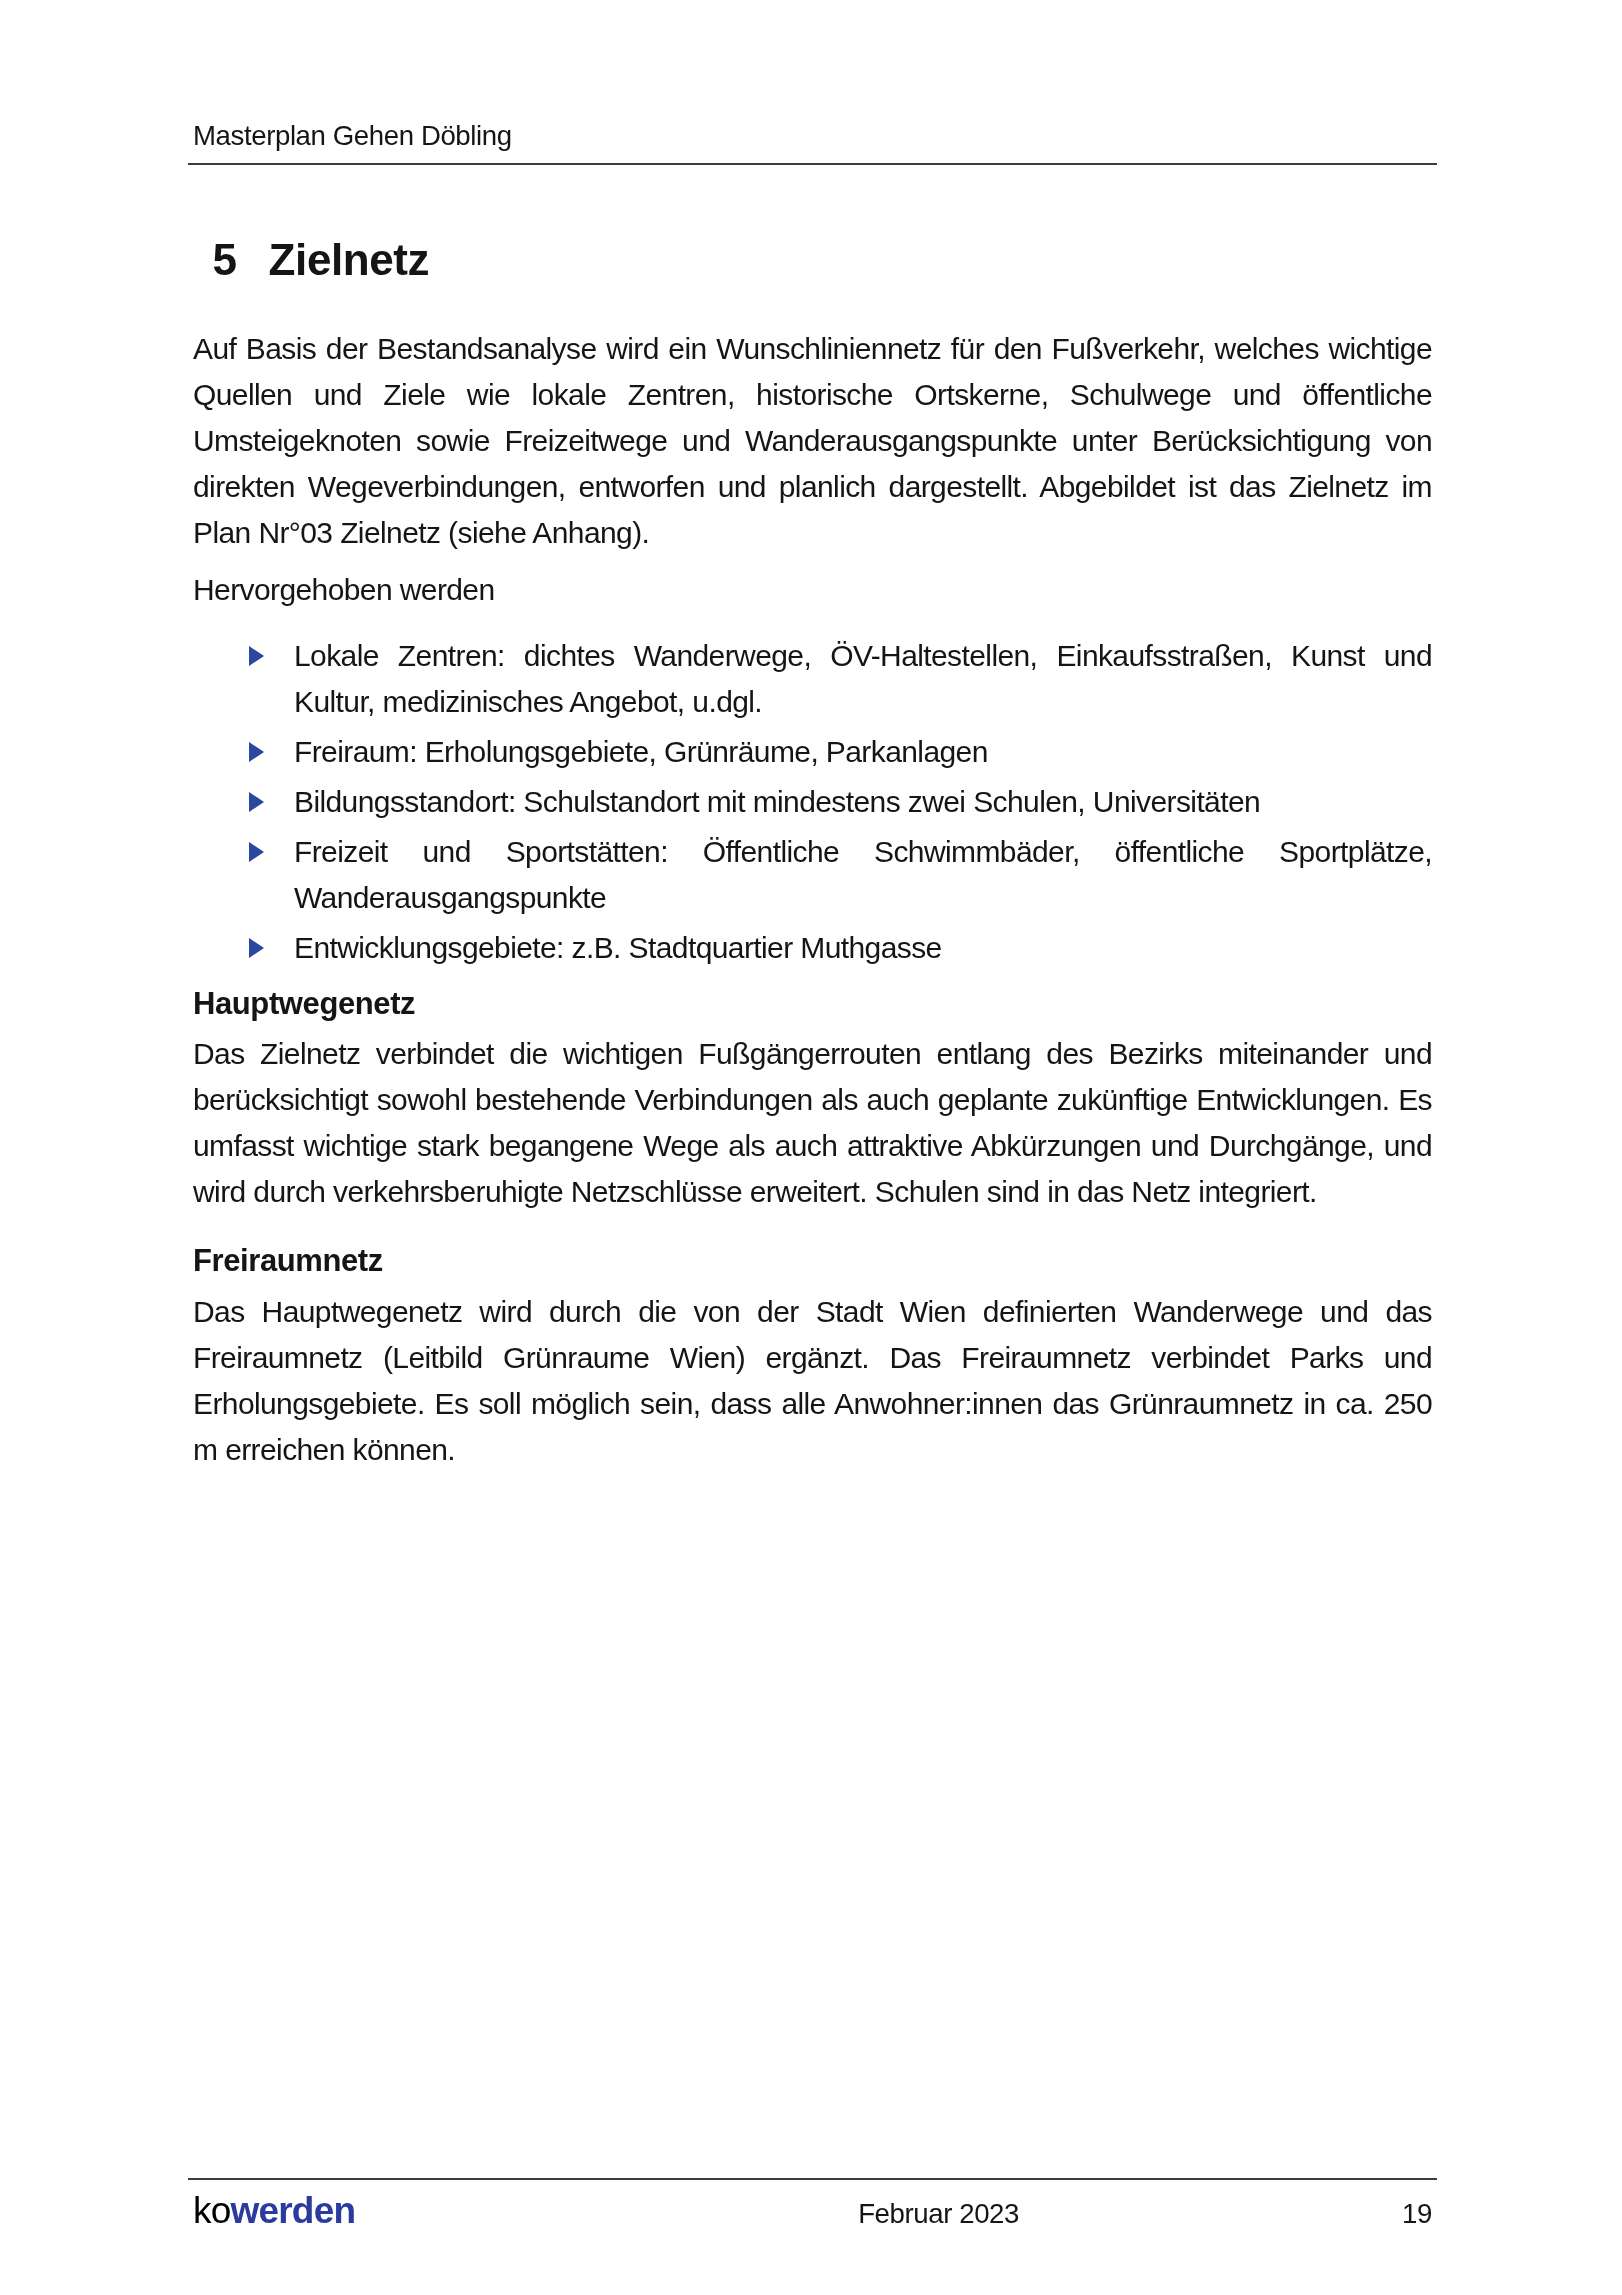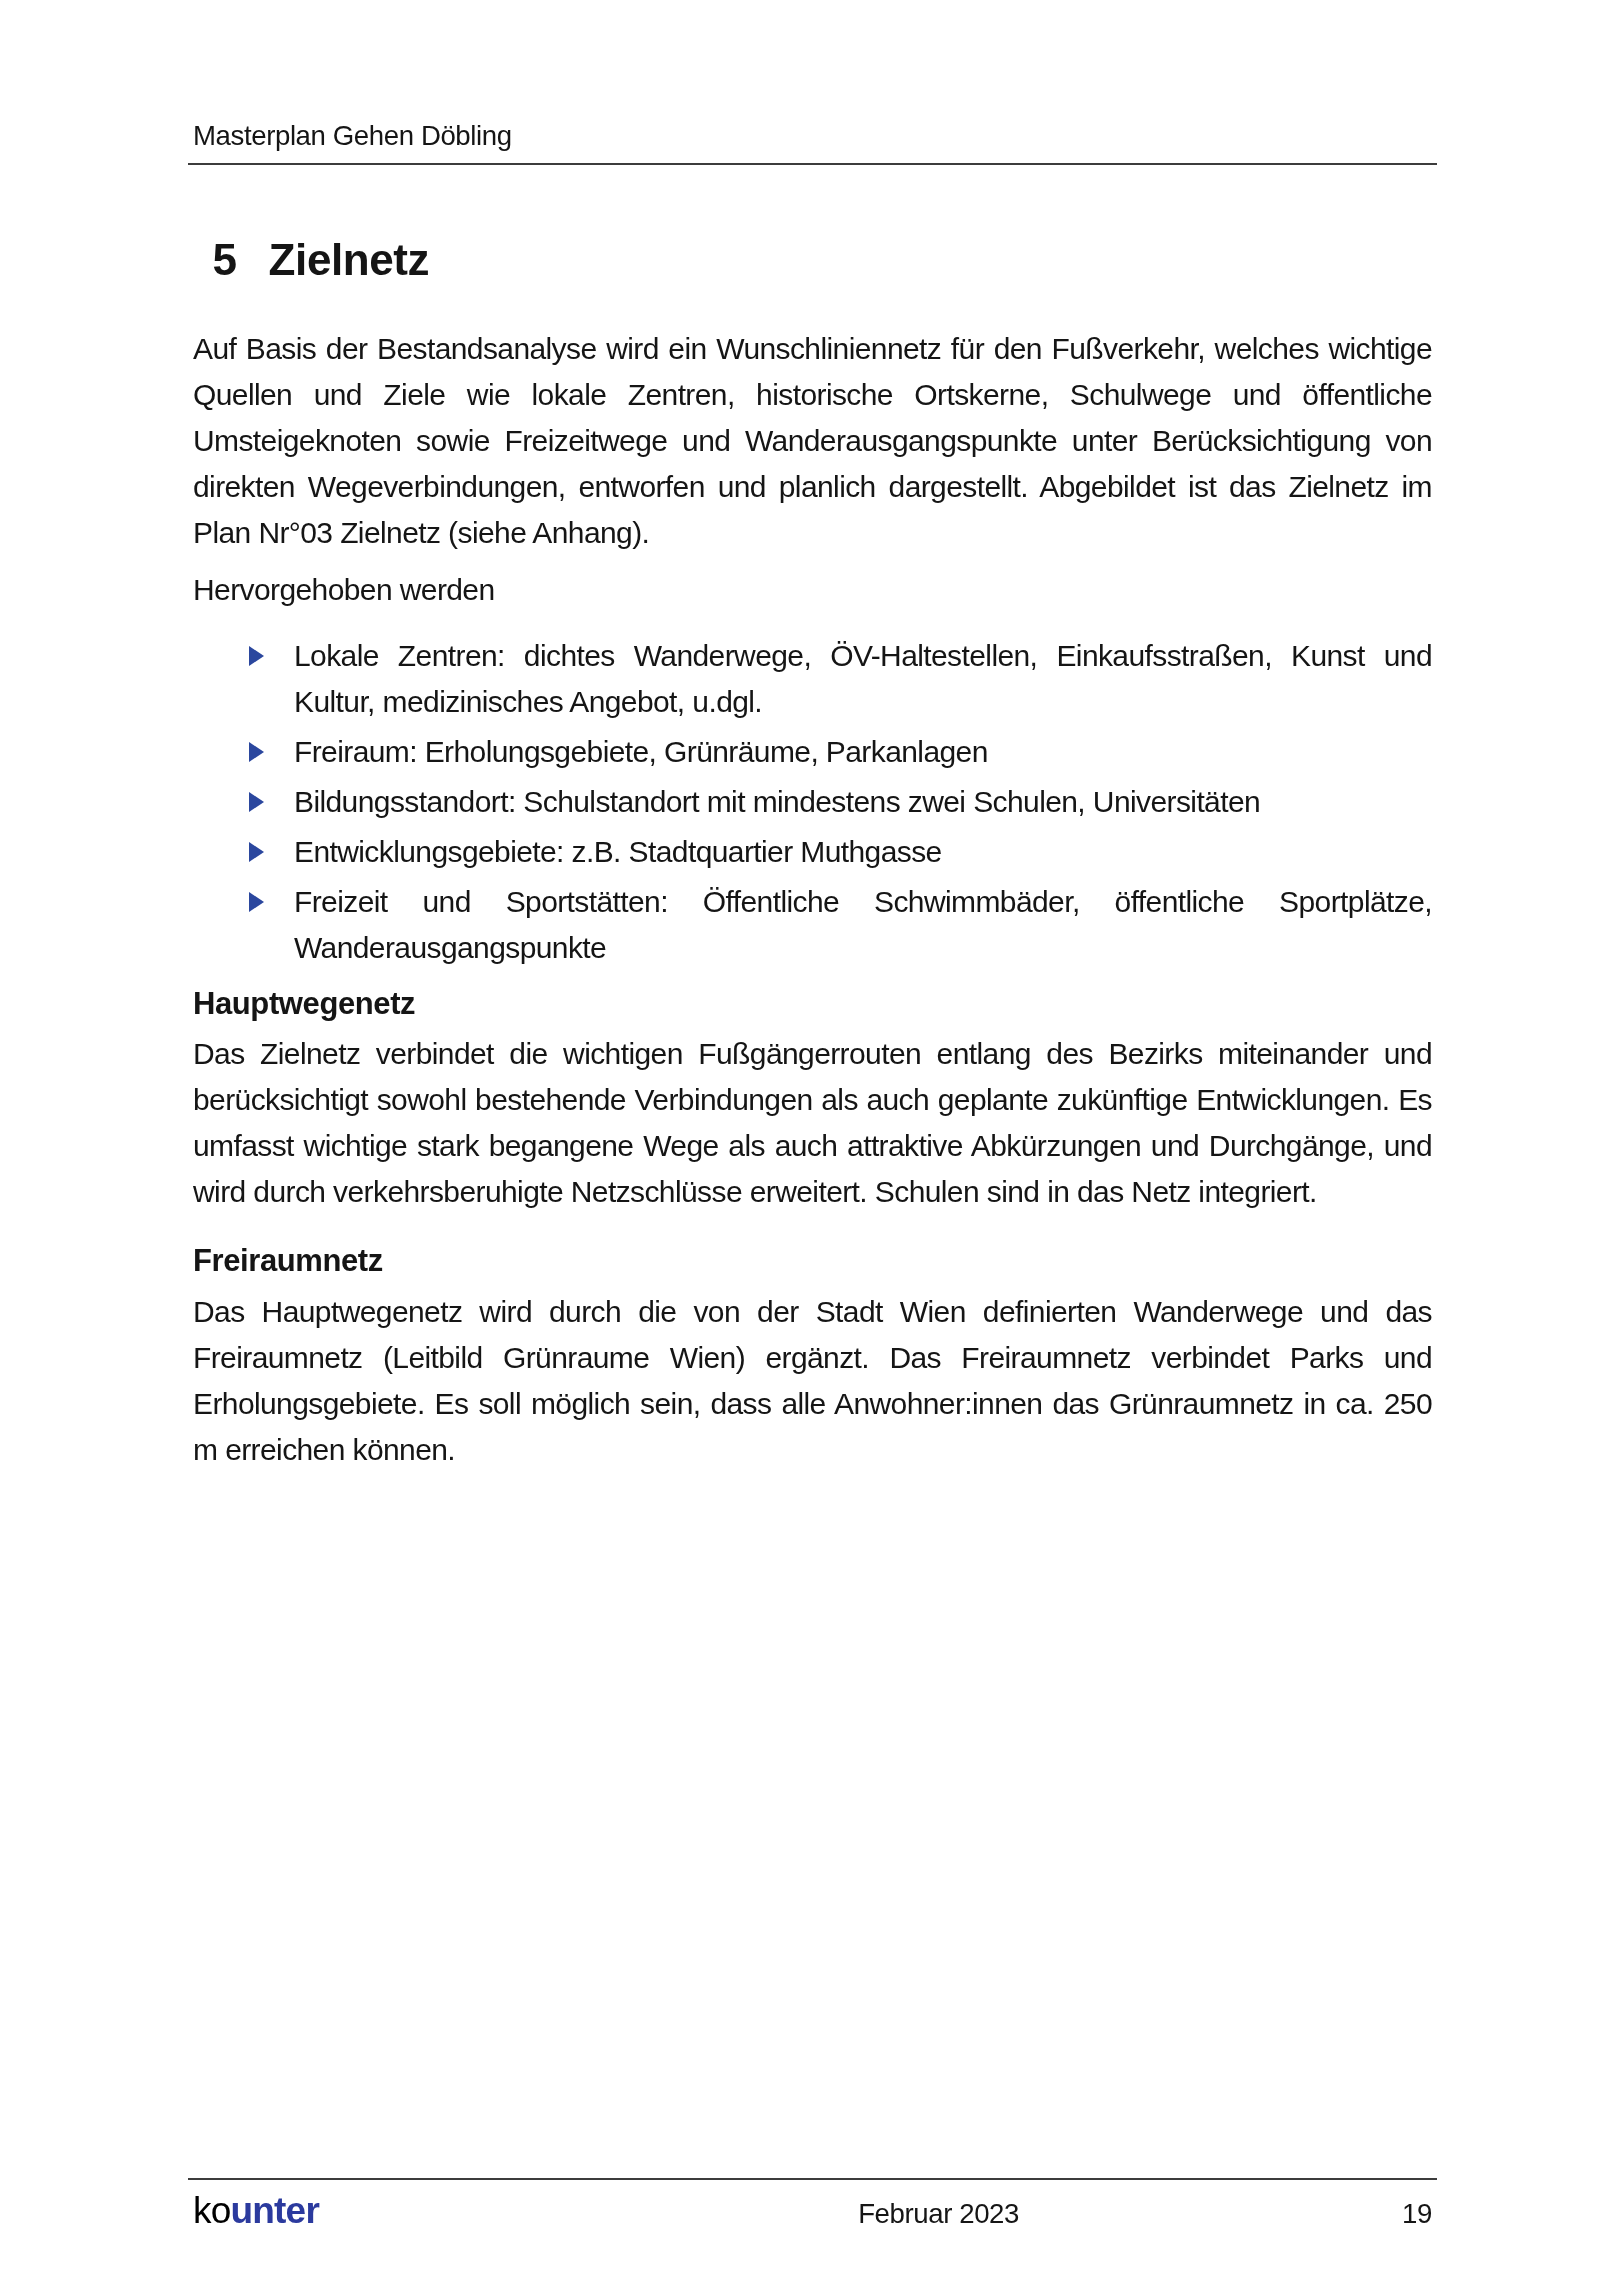--- a/index.html
+++ b/index.html
@@ -160,41 +160,41 @@
       <li class="bullet-item">
         <span class="tri"></span>
         <span>Freiraum: Erholungsgebiete, Grünräume, Parkanlagen</span>
       </li>
       <li class="bullet-item">
         <span class="tri"></span>
         <span>Bildungsstandort: Schulstandort mit mindestens zwei Schulen, Universitäten</span>
       </li>
       <li class="bullet-item">
         <span class="tri"></span>
+        <span>Freizeit und Sportstätten: Öffentliche Schwimmbäder, öffentliche Sportplätze, Wanderausgangspunkte</span>
+      </li>
+      <li class="bullet-item">
+        <span class="tri"></span>
         <span>Entwicklungsgebiete: z.B. Stadtquartier Muthgasse</span>
-      </li>
-      <li class="bullet-item">
-        <span class="tri"></span>
-        <span>Freizeit und Sportstätten: Öffentliche Schwimmbäder, öffentliche Sportplätze, Wanderausgangspunkte</span>
       </li>
     </ul>
 
     <h2 class="section-heading">Hauptwegenetz</h2>
     <p class="body-text section-body">Das Zielnetz verbindet die wichtigen Fußgängerrouten entlang des Bezirks miteinander und berücksichtigt sowohl bestehende Verbindungen als auch geplante zukünftige Entwicklungen. Es umfasst wichtige stark begangene Wege als auch attraktive Abkürzungen und Durchgänge, und wird durch verkehrsberuhigte Netzschlüsse erweitert. Schulen sind in das Netz integriert.</p>
 
     <h2 class="section-heading second">Freiraumnetz</h2>
     <p class="body-text section-body">Das Hauptwegenetz wird durch die von der Stadt Wien definierten Wanderwege und das Freiraumnetz (Leitbild Grünraume Wien) ergänzt. Das Freiraumnetz verbindet Parks und Erholungsgebiete. Es soll möglich sein, dass alle Anwohner:innen das Grünraumnetz in ca. 250 m erreichen können.</p>
 
   </div>
 
   <div class="footer-rule"></div>
   <div class="footer-row">
     <div class="footer-left">
       <span class="logo">
-        <span class="logo-ko">ko</span><span class="logo-mobile">unter</span>
+        <span class="logo-ko">ko</span><span class="logo-mobile">werden</span>
       </span>
     </div>
     <div class="footer-center">Februar 2023</div>
     <div class="footer-right">19</div>
   </div>
 
 </div>
 
 
 </body></html>

